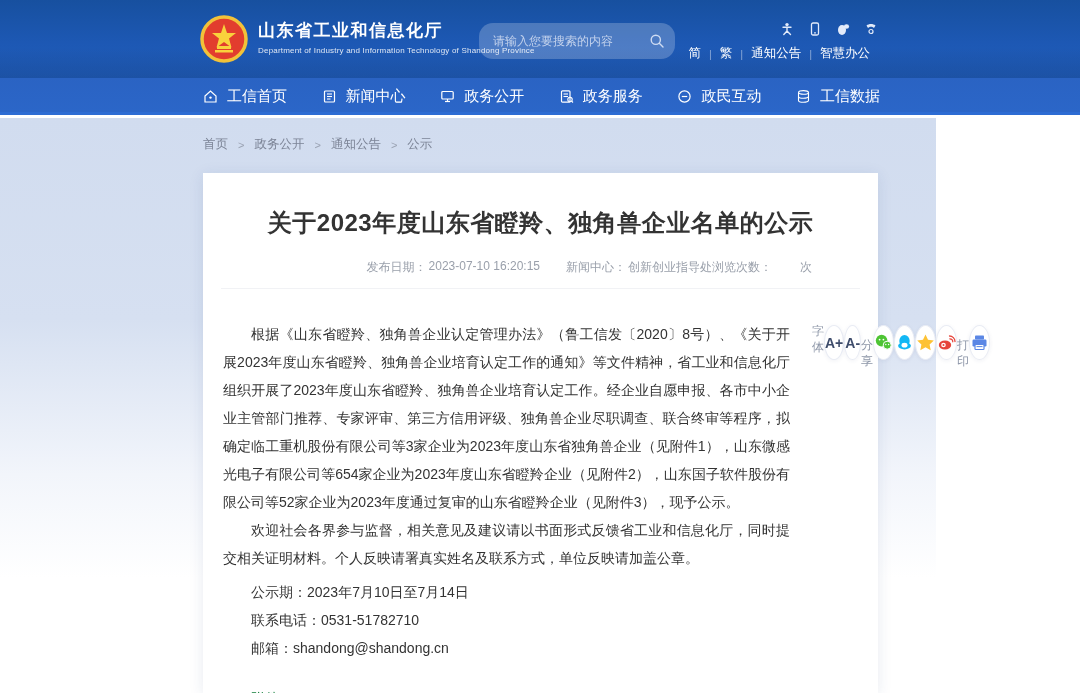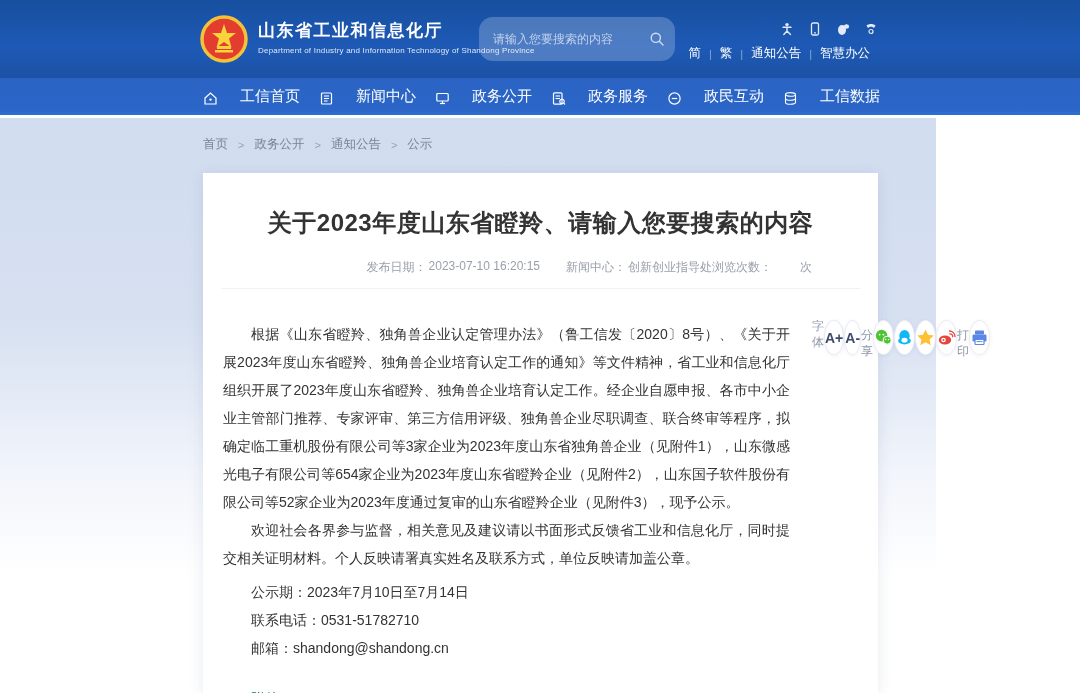--- a/index.html
+++ b/index.html
@@ -10,41 +10,41 @@
   
   .banner { position:absolute; top:0; left:0; width:1080px; height:78px;
     background:linear-gradient(180deg,#17509f 0%,#1d58b4 55%,#215eba 100%); }
   .banner-sky { position:absolute; left:0; bottom:0; width:100%; height:30px;
     background:linear-gradient(180deg,rgba(10,40,90,0) 0%,rgba(13,45,100,.25) 100%); }
   .logo-wrap { position:absolute; left:200px; top:15px; width:48px; height:48px; cursor:pointer; }
   .site-id { position:absolute; left:258px; top:19px; color:#fff; }
   .site-title { font-size:17px; font-weight:bold; letter-spacing:1.5px; white-space:nowrap; }
   .site-sub { font-size:8px; color:rgba(255,255,255,.85); margin-top:4px; letter-spacing:.2px; white-space:nowrap; }
 
-  .search-pill { position:absolute; left:479px; top:17px; width:196px; height:44px;
+  .search-pill { position:absolute; left:479px; top:23px; width:196px; height:36px;
     background:rgba(255,255,255,.22); border-radius:14px; display:flex; align-items:center; padding:0 10px 0 14px; }
   .search-pill input { flex:1; background:transparent; border:none; outline:none;
     font-size:12px; color:#eaf1fc; font-family:inherit; }
   .search-pill input::placeholder { color:#c3d2ec; }
   .search-btn { width:16px; height:16px; cursor:pointer; flex:none; }
 
   .top-right { position:absolute; right:202px; top:22px; text-align:right; }
   .mini-icons { display:flex; gap:14px; justify-content:flex-end; align-items:center; height:14px; }
   .mini-icons .mi { width:14px; height:14px; cursor:pointer; }
   .top-links { margin-top:9px; font-size:12.5px; color:#fff; display:flex; gap:0; justify-content:flex-end; align-items:center; }
   .top-links .lk { cursor:pointer; padding:0 8px; white-space:nowrap; }
   .top-links .sep { color:rgba(255,255,255,.45); font-size:11px; }
 
   
   .nav { position:absolute; top:78px; left:0; width:1080px; height:37px;
     background:linear-gradient(180deg,#2a63c3 0%,#2b66c8 100%);
     border-bottom:3px solid #2d6cd3; }
   .nav-inner { position:absolute; left:203px; width:677px; height:37px;
     display:flex; justify-content:space-between; align-items:center; }
-  .nav-item { display:flex; align-items:flex-end; gap:22px; color:#fff; font-size:15px;
+  .nav-item { display:flex; align-items:center; gap:9px; color:#fff; font-size:15px;
     cursor:pointer; white-space:nowrap; }
   .nav-item svg { width:15px; height:15px; }
 
   
   .body-area { position:absolute; top:118px; left:0; width:936px; height:575px;
     background:linear-gradient(180deg,#d1dcef 0%,#d6e0f1 35%,#f2f5fb 62%,#ffffff 80%); }
   .breadcrumb { position:absolute; top:18px; left:203px; font-size:12.5px; color:#7c8496;
     display:flex; align-items:center; gap:10px; }
   .breadcrumb .bc { cursor:pointer; }
   .breadcrumb .bc-sep { color:#9aa2b2; font-size:11px; }
@@ -73,21 +73,21 @@
 
   
   .rail { position:absolute; top:136px; right:26px; width:40px;
     display:flex; align-items:center; }
   .rail-label { font-size:12px; color:#8d96a8; line-height:16px; }
   .rail-btn { width:35px; height:35px; border-radius:50%; background:#fff;
     border:1px solid #e9ecf4; box-shadow:0 1px 4px rgba(40,60,110,.07);
     display:flex; align-items:center; justify-content:center; cursor:pointer;
     margin-top:7px; }
   .font-btn { font-size:14px; font-weight:bold; color:#3e4c6b; letter-spacing:0; }
-  .mt-lg { margin-top:18px; }
+  .mt-lg { margin-top:28px; }
   .rail-btn svg { width:19px; height:19px; }
 </style>
 </head>
 <body>
 
 <div class="page">
 
   <div class="banner">
     <div class="banner-sky"></div>
 
@@ -206,21 +206,21 @@
       <span class="bc">政务公开</span>
       <span class="bc-sep">&gt;</span>
       <span class="bc">通知公告</span>
       <span class="bc-sep">&gt;</span>
       <span class="bc">公示</span>
     </div>
 
     <div class="card">
       <div class="card-inner">
 
-        <div class="art-title">关于2023年度山东省瞪羚、请输入您要搜索的内容</div>
+        <div class="art-title">关于2023年度山东省瞪羚、独角兽企业名单的公示</div>
 
         <div class="art-meta">
           <div class="meta-left">
             <span class="meta-item">
               <span>发布日期：</span>
               <span>2023-07-10 16:20:15</span>
             </span>
             <span class="meta-item">
               <span>新闻中心：</span>
               <span>创新创业指导处</span>

